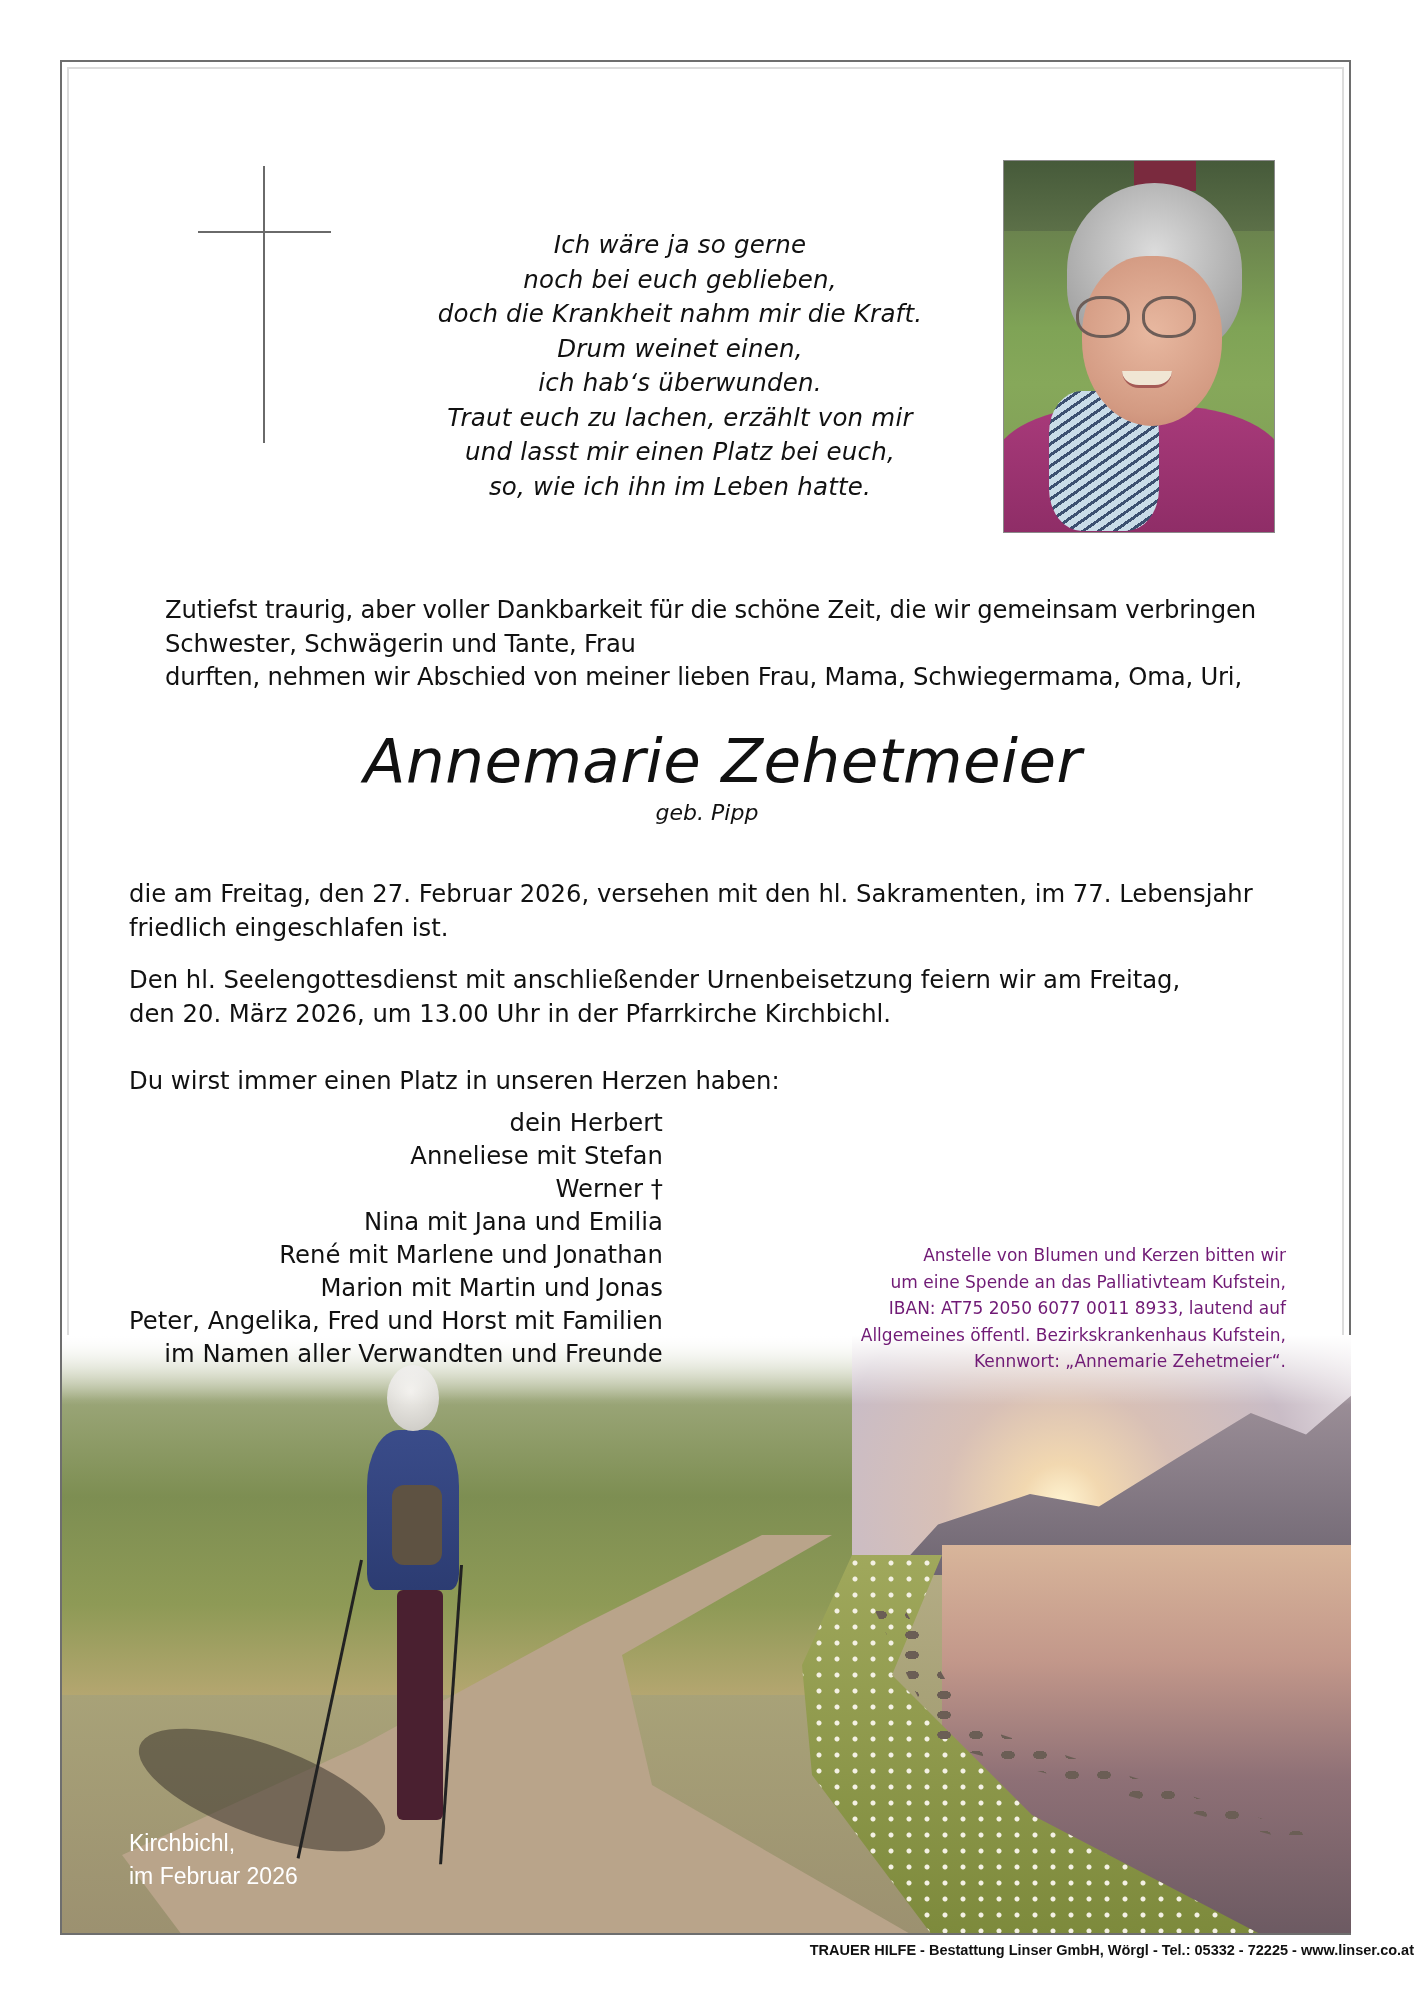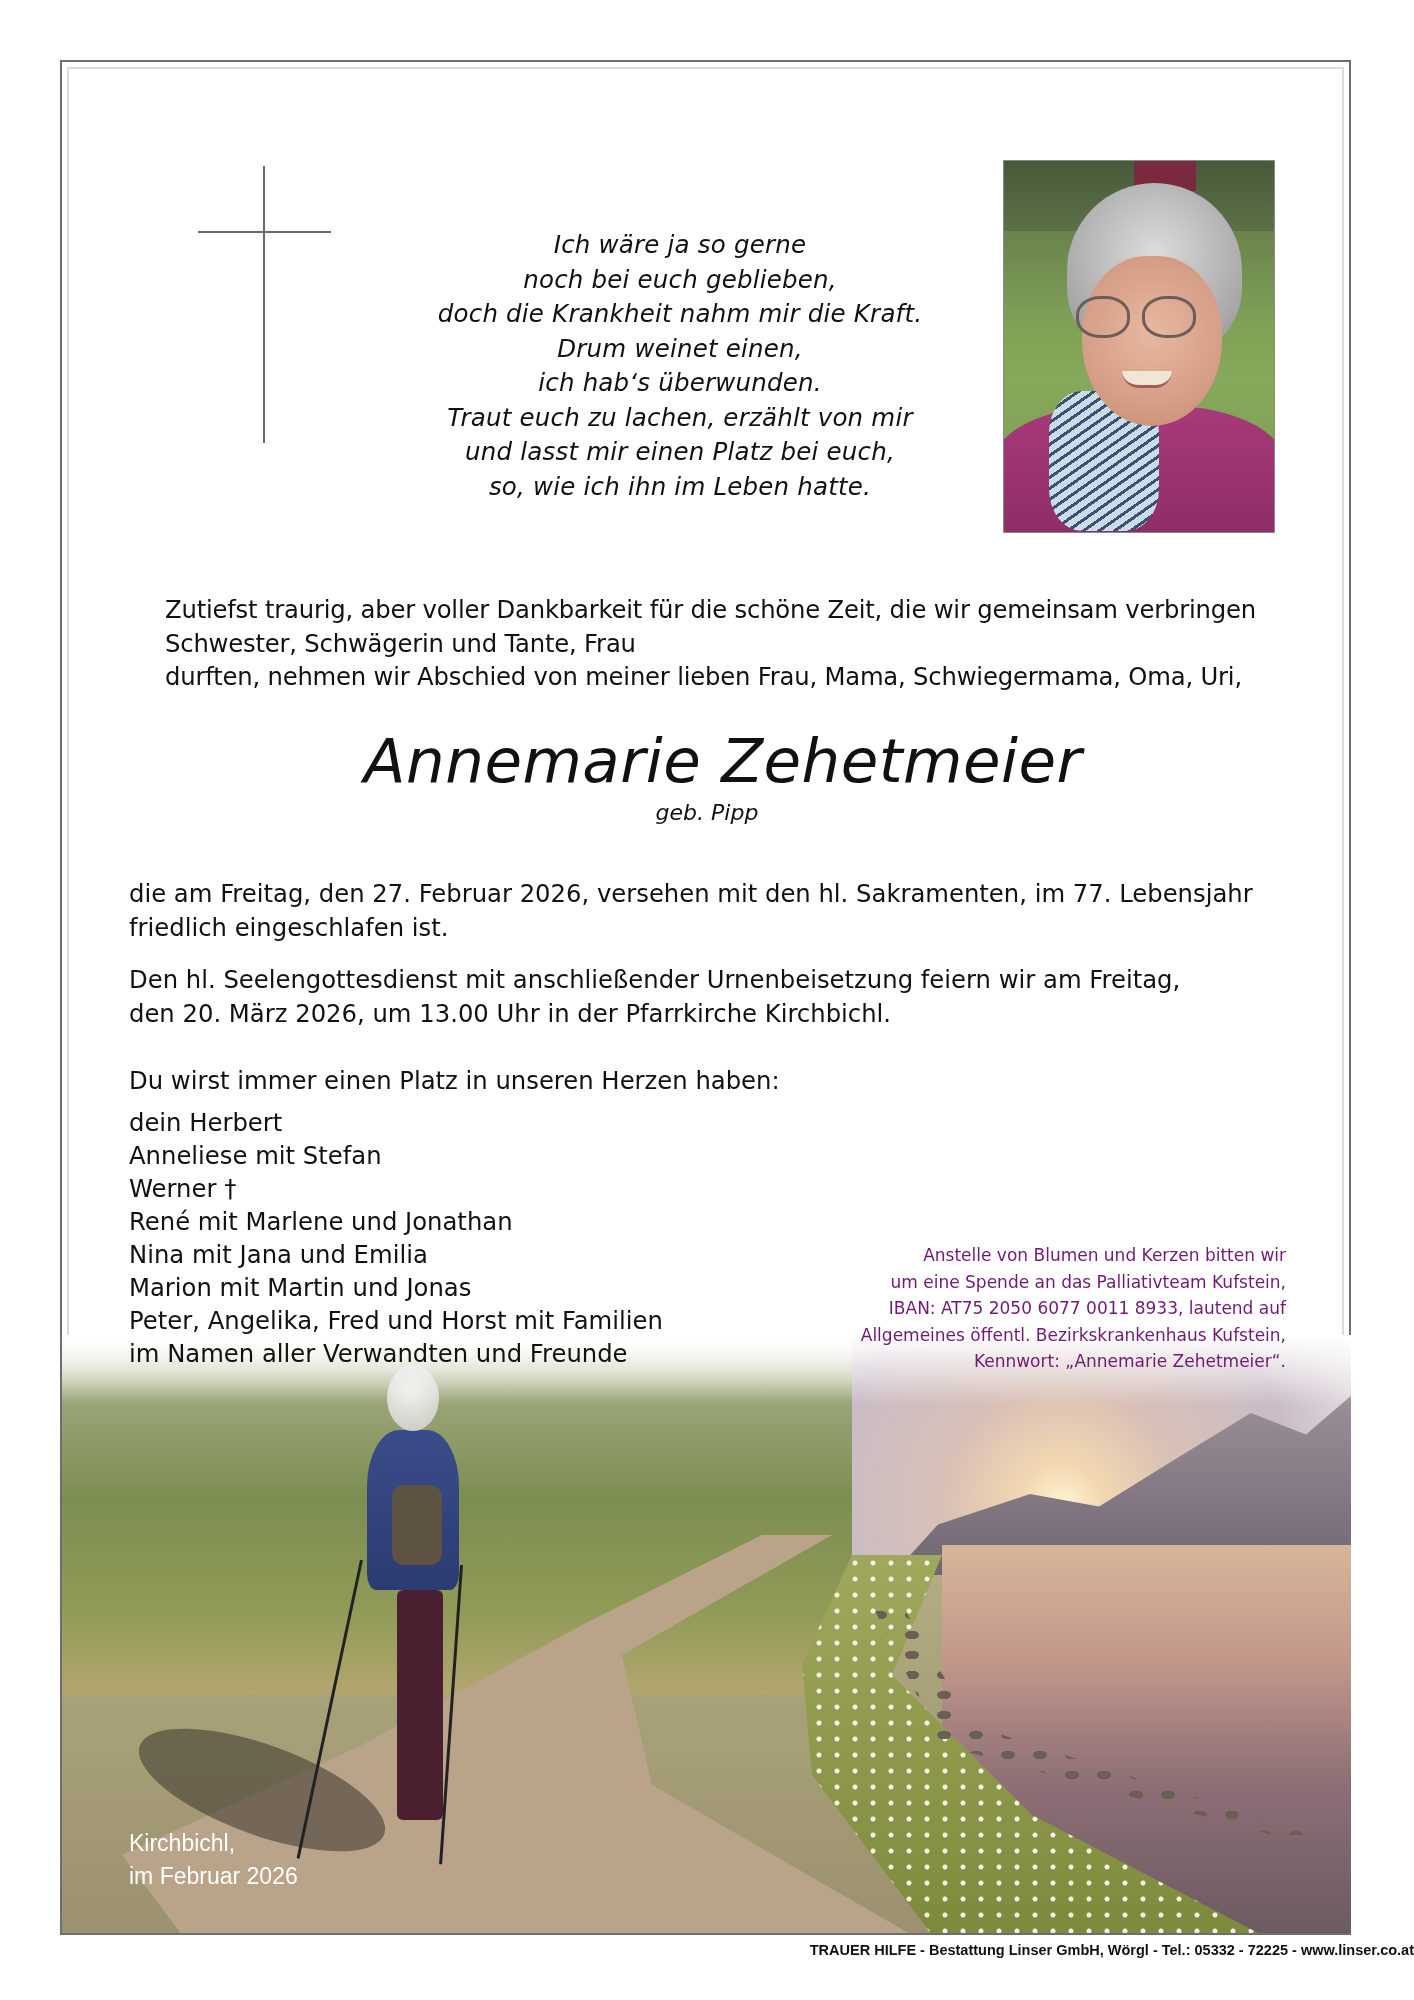--- a/index.html
+++ b/index.html
@@ -38,21 +38,21 @@
 
   .intro { position: absolute; left: 129px; top: 593px; width: 1150px; font-size: 24.3px; line-height: 33.5px;
            letter-spacing: -0.2px; margin-left: 36px; }
   .name { position: absolute; left: 0; width: 1414px; top: 725px; text-align: center; font-style: italic;
           font-size: 61px; letter-spacing: 0.5px; color: #111; font-weight: normal; padding-left: 16px; }
   .nee { position: absolute; left: 0; width: 1414px; top: 800px; text-align: center; font-style: italic; font-size: 22px; }
   .death { position: absolute; left: 129px; top: 877px; width: 1180px; font-size: 24.3px; line-height: 34px; }
   .service { position: absolute; left: 129px; top: 963px; width: 1180px; font-size: 24.3px; line-height: 34px; }
   .mourners-heading { position: absolute; left: 129px; top: 1066px; font-size: 24.3px; }
   .mourners { position: absolute; left: 129px; top: 1106px; font-size: 24.3px; line-height: 33px; }
-  .mourners div { white-space: nowrap; }
+  .mourners div { white-space: nowrap; text-align: right; }
 
   .landscape { position: absolute; left: 62px; top: 1335px; width: 1289px; height: 598px; overflow: hidden;
                background: linear-gradient(180deg, #c8c2a8 0%, #b9b08a 30%, #a8a278 60%, #9c9170 100%); }
   .ls-forest { position: absolute; left: 0; top: 0; width: 790px; height: 360px;
                background: linear-gradient(180deg, rgba(255,255,255,0.9) 0%, #9aa577 18%, #7d8e52 45%, #8e9a56 75%, #b4a670 100%); }
   .ls-sky { position: absolute; left: 790px; top: 0; width: 500px; height: 235px;
             background: radial-gradient(circle at 42% 72%, #fff4d2 0%, #f2d8b0 12%, #d8c0b6 35%, #c9bcc6 70%, #eae4e8 100%); }
   .ls-sky-fade { position: absolute; left: 0; top: 0; width: 100%; height: 70px;
                  background: linear-gradient(180deg, #ffffff, rgba(255,255,255,0)); }
   .ls-mountain { position: absolute; left: 830px; top: 60px; width: 460px; height: 180px;
@@ -156,22 +156,22 @@
   <div class="ls-walker-pack"></div>
   <div class="ls-walker-head"></div>
   <div class="ls-sky-fade"></div>
 </div>
 
 <div class="mourners-heading">Du wirst immer einen Platz in unseren Herzen haben:</div>
 <div class="mourners">
   <div>dein Herbert</div>
   <div>Anneliese mit Stefan</div>
   <div>Werner †</div>
+  <div>Nina mit Jana und Emilia</div>
   <div>René mit Marlene und Jonathan</div>
-  <div>Nina mit Jana und Emilia</div>
   <div>Marion mit Martin und Jonas</div>
   <div>Peter, Angelika, Fred und Horst mit Familien</div>
   <div>im Namen aller Verwandten und Freunde</div>
 </div>
 
 <div class="donation">
   <div>Anstelle von Blumen und Kerzen bitten wir</div>
   <div>um eine Spende an das Palliativteam Kufstein,</div>
   <div>IBAN: AT75 2050 6077 0011 8933, lautend auf</div>
   <div>Allgemeines öffentl. Bezirkskrankenhaus Kufstein,</div>

